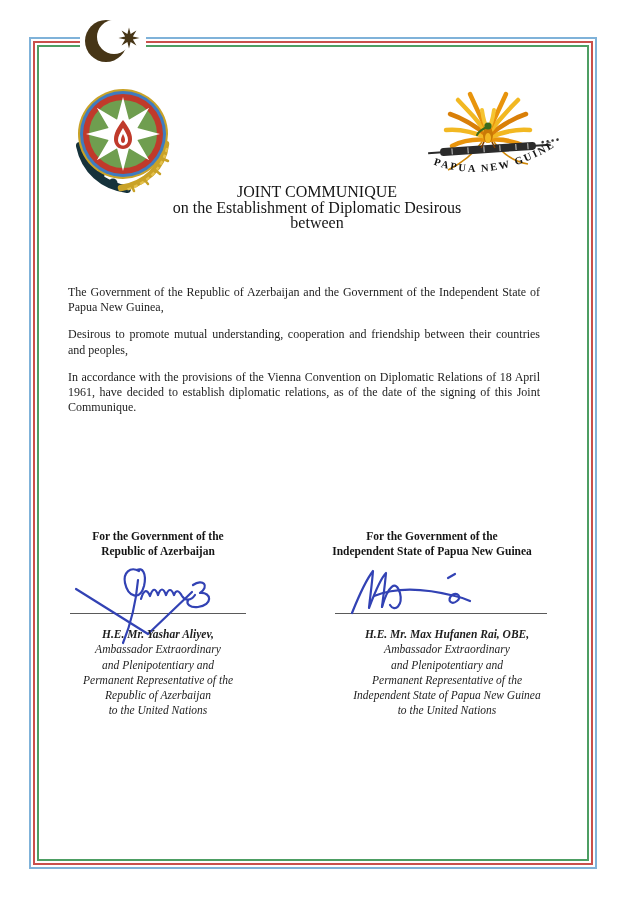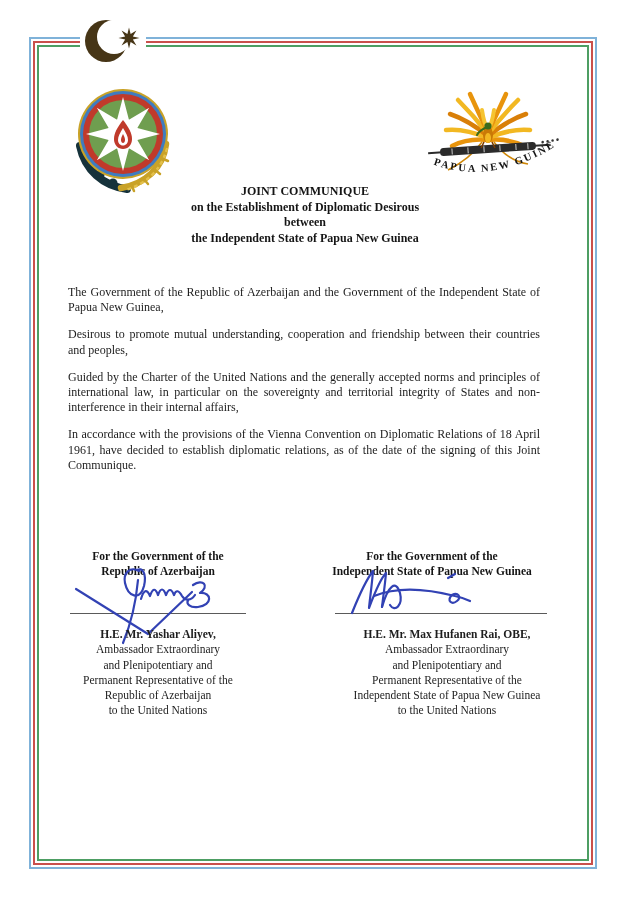--- a/index.html
+++ b/index.html
@@ -13,34 +13,34 @@
   .frame{position:absolute;pointer-events:none;}
   .frame.blue {left:29px;top:37px;width:564px;height:828px;border:2px solid #7fb2d9;}
   .frame.red  {left:33px;top:41px;width:556px;height:820px;border:2px solid #c9504c;}
   .frame.green{left:37px;top:45px;width:548px;height:812px;border:2px solid #4d9e63;}
   .frame-gap{position:absolute;left:80px;top:33px;width:66px;height:18px;background:#fff;}
   .crescent-wrap{position:absolute;left:84px;top:16px;width:56px;height:50px;}
   .az-emblem{position:absolute;left:73px;top:86px;width:100px;height:118px;}
   .png-emblem{position:absolute;left:424px;top:88px;width:140px;height:100px;}
   .title{
     position:absolute;left:40px;top:184px;width:530px;text-align:center;
-    font-weight:bold;font-size:12px;line-height:15.5px;color:#151515;
+    font-weight:normal;font-size:16px;line-height:15.5px;color:#151515;padding-left:12px;
   }
   .body-text{
     position:absolute;left:68px;top:285px;width:472px;
     font-size:12px;line-height:15.2px;text-align:justify;color:#1d1d1d;
   }
   .body-text p{margin:0 0 12px 0;}
-  .sig-head{position:absolute;top:529px;text-align:center;font-weight:bold;font-size:11.5px;line-height:15px;color:#151515;margin-top:20px;}
+  .sig-head{position:absolute;top:529px;text-align:center;font-weight:bold;font-size:11.5px;line-height:15px;color:#151515;}
   .sig-head.left{left:58px;width:200px;}
   .sig-head.right{left:310px;width:244px;}
   .sig-line{position:absolute;top:613px;border-top:1.5px solid #5a5a5a;height:0;}
   .sig-line.left{left:70px;width:176px;}
   .sig-line.right{left:335px;width:212px;}
-  .sig-block{position:absolute;top:627px;text-align:center;font-size:11.5px;line-height:15.3px;color:#1d1d1d;}
+  .sig-block{position:absolute;top:627px;text-align:center;font-size:11.5px;line-height:15.3px;color:#1d1d1d;font-style:italic;}
   .sig-block.left{left:58px;width:200px;}
   .sig-block.right{left:323px;width:248px;}
   .sig-block .name{font-weight:bold;}
   .sig-ink{position:absolute;left:0;top:0;width:624px;height:900px;pointer-events:none;}
 </style>
 </head>
 <body>
 
 <div class="page">
 
@@ -132,27 +132,25 @@
       <text font-family="Liberation Serif, serif" font-size="10.5" font-weight="bold" letter-spacing="2" fill="#151515">
         <textPath href="#pngArc" startOffset="1%">PAPUA NEW GUINEA</textPath>
       </text>
     </svg>
   </div>
 
   <div class="title">
     <div>JOINT COMMUNIQUE</div>
     <div>on the Establishment of Diplomatic Desirous</div>
     <div>between</div>
-    <div>the Independent State of Papua New Guinea</div>
   </div>
 
   <div class="body-text">
     <p>The Government of the Republic of Azerbaijan and the Government of the Independent State of Papua New Guinea,</p>
     <p>Desirous to promote mutual understanding, cooperation and friendship between their countries and peoples,</p>
-    <p>Guided by the Charter of the United Nations and the generally accepted norms and principles of international law, in particular on the sovereignty and territorial integrity of States and non-interference in their internal affairs,</p>
     <p>In accordance with the provisions of the Vienna Convention on Diplomatic Relations of 18 April 1961, have decided to establish diplomatic relations, as of the date of the signing of this Joint Communique.</p>
   </div>
 
   <div class="sig-head left">
     <div>For the Government of the</div>
     <div>Republic of Azerbaijan</div>
   </div>
   <div class="sig-head right">
     <div>For the Government of the</div>
     <div>Independent State of Papua New Guinea</div>

